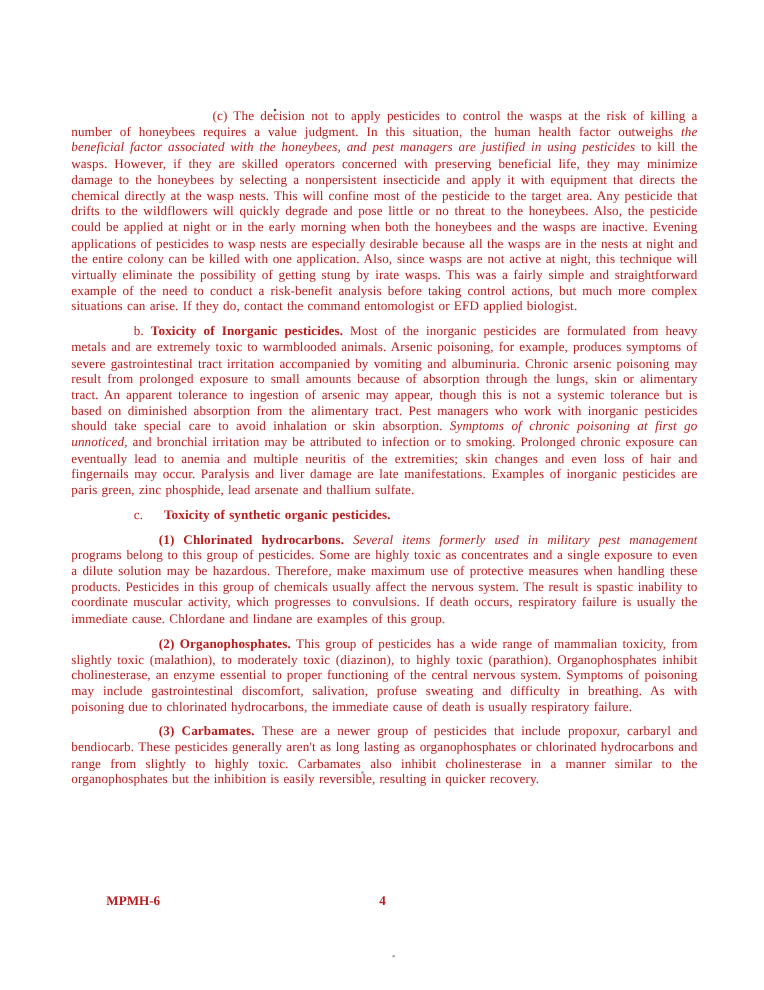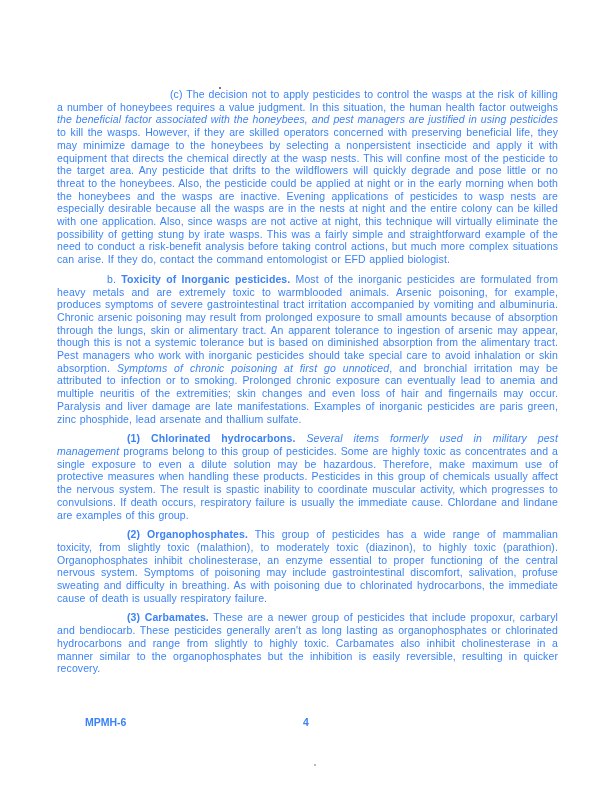--- a/index.html
+++ b/index.html
@@ -5,22 +5,22 @@
   html, body {
     margin: 0;
     padding: 0;
     background: #ffffff;
   }
   .page {
     position: relative;
     width: 611px;
     height: 792px;
     background: #ffffff;
-    font-family: Liberation Sans, sans-serif;
-    color: #3b82f6;
+    font-family: Liberation Serif, serif;
+    color: #b91c1c;
     overflow: hidden;
   }
   .text-block {
     position: absolute;
     left: 57px;
     top: 88px;
     width: 501px;
   }
   .para {
     margin: 0 0 7px 0;
@@ -69,20 +69,21 @@
 <body>
 
 <div class="page">
 
   <div class="text-block">
 
     <p class="para indent-ltr"><span>(c)  The decision not to apply pesticides to control the wasps at the risk of killing a number of honeybees requires a value judgment.  In this situation, the human health factor outweighs </span><span class="i">the beneficial factor associated with the honeybees, and pest managers are justified in using pesticides </span><span>to kill the wasps.  However, if they are skilled operators concerned with preserving beneficial life, they may minimize damage to the honeybees by selecting a nonpersistent insecticide and apply it with equipment that directs the chemical directly at the wasp nests.  This will confine most of the pesticide to the target area.  Any pesticide that drifts to the wildflowers will quickly degrade and pose little or no threat to the honeybees.  Also, the pesticide could be applied at night or in the early morning when both the honeybees and the wasps are inactive.  Evening applications of pesticides to wasp nests are especially desirable because all the wasps are in the nests at night and the entire colony can be killed with one application.  Also, since wasps are not active at night, this technique will virtually eliminate the possibility of getting stung by irate wasps. This was a fairly simple and straightforward example of the need to conduct a risk-benefit analysis before taking control actions, but much more complex situations can arise.  If they do, contact the command entomologist or EFD applied biologist.</span></p>
 
     <p class="para indent-sub"><span>b.  </span><span class="b">Toxicity of Inorganic pesticides.</span><span>  Most of the inorganic pesticides are formulated from heavy metals and are extremely toxic to warmblooded animals.  Arsenic poisoning, for example, produces symptoms of severe gastrointestinal tract irritation accompanied by vomiting and albuminuria.  Chronic arsenic poisoning may result from prolonged exposure to small amounts because of absorption through the lungs, skin or alimentary tract.  An apparent tolerance to ingestion of arsenic may appear, though this is not a systemic tolerance but is based on diminished absorption from the alimentary tract.  Pest managers who work with inorganic pesticides should take special care to avoid inhalation or skin absorption.  </span><span class="i">Symptoms of chronic poisoning at first go unnoticed</span><span>, and bronchial irritation may be attributed to infection or to smoking.  Prolonged chronic exposure can eventually lead to anemia and multiple neuritis of the extremities; skin changes and even loss of hair and fingernails may occur.  Paralysis and liver damage are late manifestations.  Examples of inorganic pesticides are paris green, zinc phosphide, lead arsenate and thallium sulfate.</span></p>
 
+    <p class="para indent-sub"><span>c.&nbsp;&nbsp;&nbsp;&nbsp;&nbsp;</span><span class="b">Toxicity of synthetic organic pesticides.</span></p>
 
     <p class="para indent-num"><span class="b">(1)  Chlorinated hydrocarbons.</span><span>  </span><span class="i">Several items formerly used in military pest management </span><span>programs belong to this group of pesticides.  Some are highly toxic as concentrates and a single exposure to even a dilute solution may be hazardous.  Therefore, make maximum use of protective measures when handling these products.  Pesticides in this group of chemicals usually affect the nervous system.  The result is spastic inability to coordinate muscular activity, which progresses to convulsions.  If death occurs, respiratory failure is usually the immediate cause.  Chlordane and lindane are examples of this group.</span></p>
 
     <p class="para indent-num"><span class="b">(2)  Organophosphates.</span><span>  This group of pesticides has a wide range of mammalian toxicity, from slightly toxic (malathion), to moderately toxic (diazinon), to highly toxic (parathion).  Organophosphates inhibit cholinesterase, an enzyme essential to proper functioning of the central nervous system.  Symptoms of poisoning may include gastrointestinal discomfort, salivation, profuse sweating and difficulty in breathing.  As with poisoning due to chlorinated hydrocarbons, the immediate cause of death is usually respiratory failure.</span></p>
 
     <p class="para indent-num"><span class="b">(3)  Carbamates.</span><span>  These are a newer group of pesticides that include propoxur, carbaryl and bendiocarb.  These pesticides generally aren't as long lasting as organophosphates or chlorinated hydrocarbons and range from slightly to highly toxic.  Carbamates also inhibit cholinesterase in a manner similar to the organophosphates but the inhibition is easily reversible, resulting in quicker recovery.</span></p>
 
   </div>
 
   <div class="footer">

